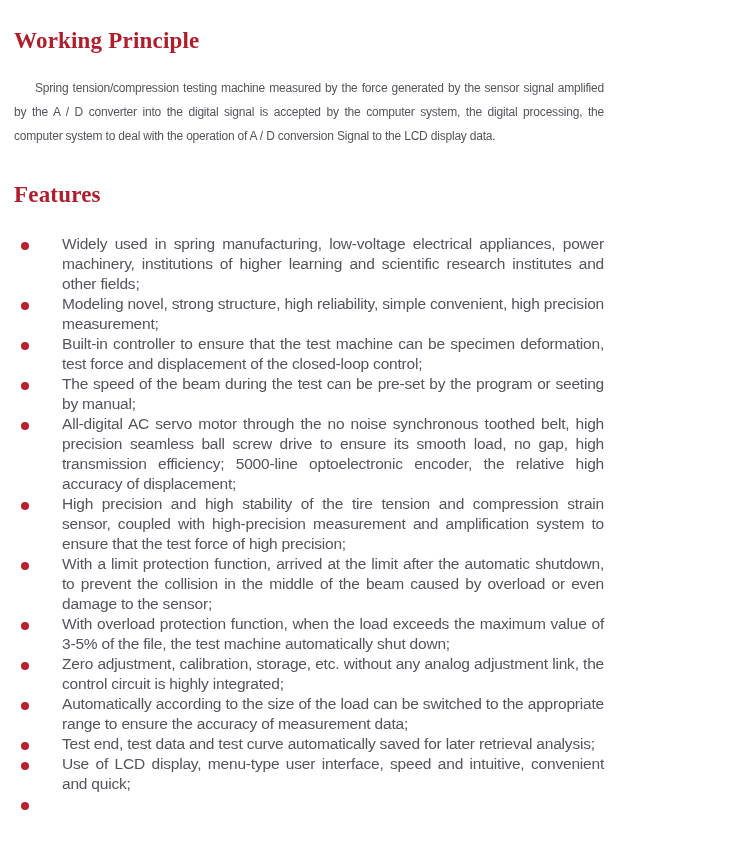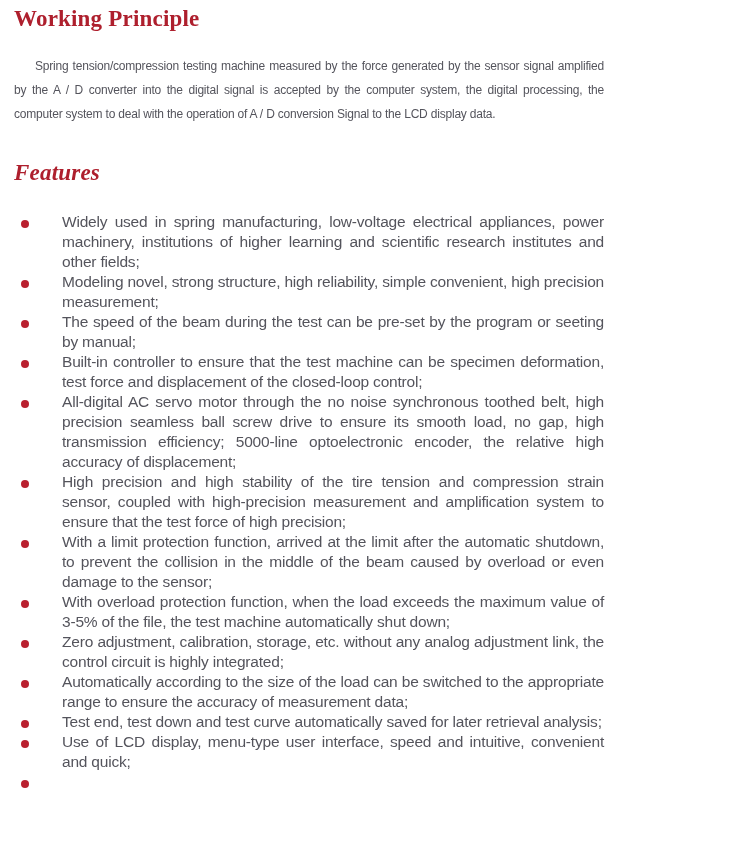--- a/index.html
+++ b/index.html
@@ -11,33 +11,33 @@
     width: 750px;
     height: 857px;
     overflow: hidden;
     font-family: "Liberation Sans", sans-serif;
     -webkit-font-smoothing: antialiased;
   }
   .page {
     box-sizing: border-box;
     width: 616px;
     height: 857px;
-    padding: 1px 12px 0 14px;
+    padding: 23px 12px 0 14px;
   }
   .section-heading {
     font-family: "Liberation Serif", serif;
     font-weight: bold;
     color: #AE1F2D;
     font-size: 23px;
     line-height: 30px;
     margin: 0;
     letter-spacing: 0.2px;
   }
   .heading-working { margin-top: 3px; }
-  .heading-features { margin-top: 32px; font-style: italic; }
+  .heading-features { margin-top: 32px; }
   .intro-paragraph {
     margin: 20px 0 0 0;
     color: #54545C;
     font-size: 12px;
     line-height: 24px;
     text-align: justify;
     text-indent: 21px;
     letter-spacing: -0.2px;
   }
   ul.features-list {
@@ -78,25 +78,25 @@
     <li>
       <span class="bullet"></span>
       <span>Widely used in spring manufacturing, low-voltage electrical appliances, power machinery, institutions of higher learning and scientific research institutes and other fields;</span>
     </li>
     <li>
       <span class="bullet"></span>
       <span>Modeling novel, strong structure, high reliability, simple convenient, high precision measurement;</span>
     </li>
     <li>
       <span class="bullet"></span>
-      <span>The speed of the beam during the test can be pre-set by the program or seeting by manual;</span>
+      <span>Built-in controller to ensure that the test machine can be specimen deformation, test force and displacement of the closed-loop control;</span>
     </li>
     <li>
       <span class="bullet"></span>
-      <span>Built-in controller to ensure that the test machine can be specimen deformation, test force and displacement of the closed-loop control;</span>
+      <span>The speed of the beam during the test can be pre-set by the program or seeting by manual;</span>
     </li>
     <li>
       <span class="bullet"></span>
       <span>All-digital AC servo motor through the no noise synchronous toothed belt, high precision seamless ball screw drive to ensure its smooth load, no gap, high transmission efficiency; 5000-line optoelectronic encoder, the relative high accuracy of displacement;</span>
     </li>
     <li>
       <span class="bullet"></span>
       <span>High precision and high stability of the tire tension and compression strain sensor, coupled with high-precision measurement and amplification system to ensure that the test force of high precision;</span>
     </li>
     <li>
@@ -110,21 +110,21 @@
     <li>
       <span class="bullet"></span>
       <span>Zero adjustment, calibration, storage, etc. without any analog adjustment link, the control circuit is highly integrated;</span>
     </li>
     <li>
       <span class="bullet"></span>
       <span>Automatically according to the size of the load can be switched to the appropriate range to ensure the accuracy of measurement data;</span>
     </li>
     <li>
       <span class="bullet"></span>
-      <span>Test end, test down and test curve automatically saved for later retrieval analysis;</span>
+      <span>Test end, test data and test curve automatically saved for later retrieval analysis;</span>
     </li>
     <li>
       <span class="bullet"></span>
       <span>Use of LCD display, menu-type user interface, speed and intuitive, convenient and quick;</span>
     </li>
     <li>
       <span class="bullet"></span>
     </li>
   </ul>
 

